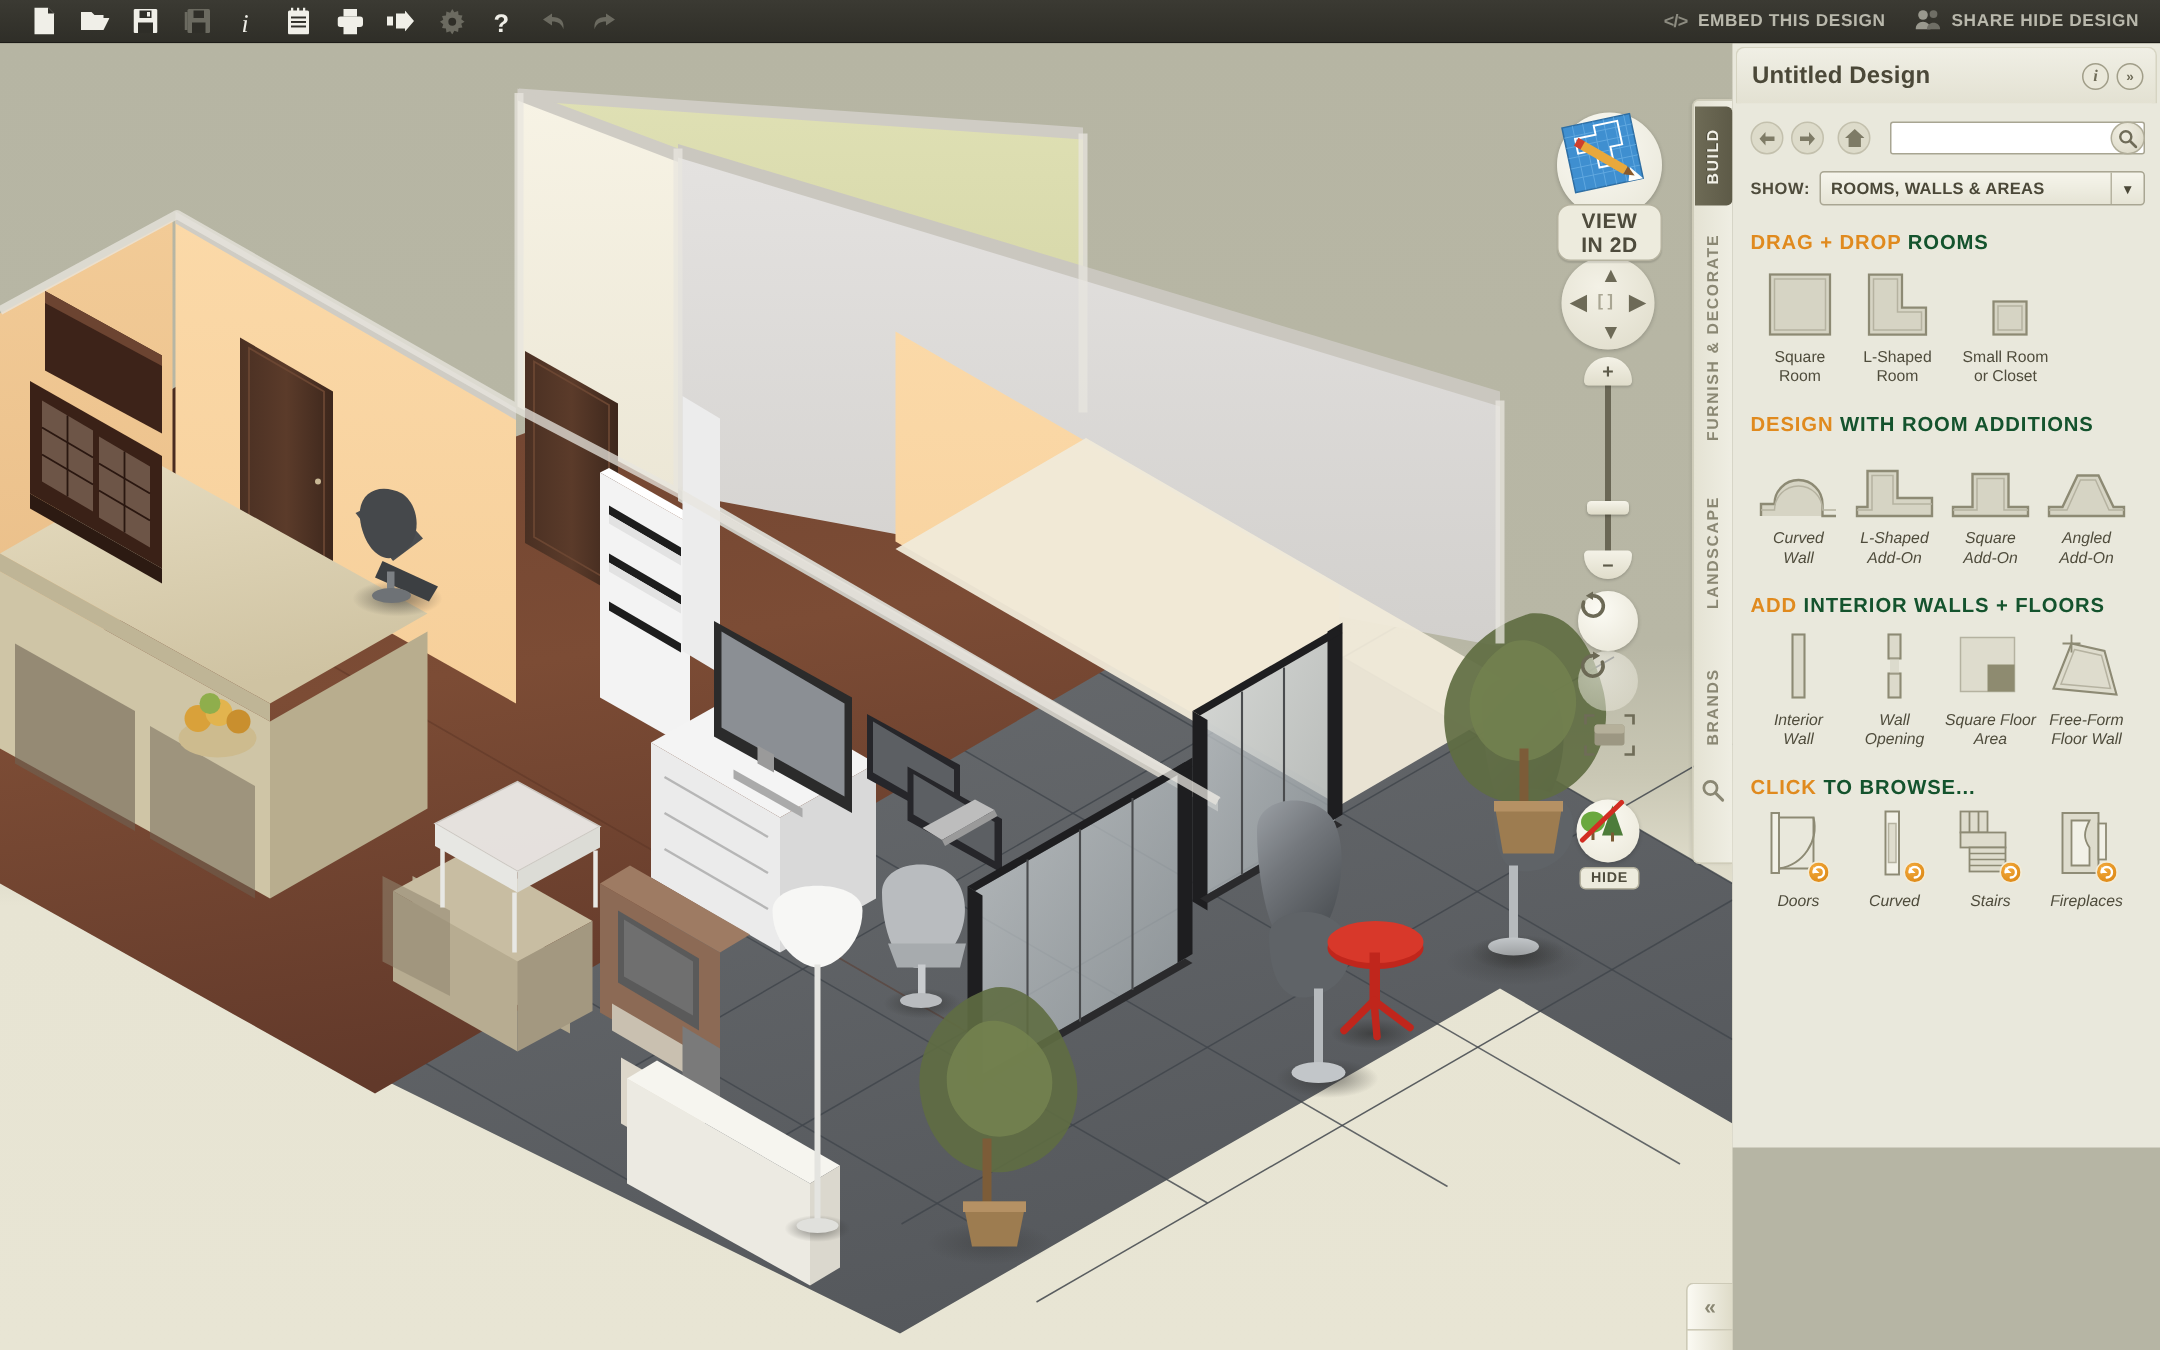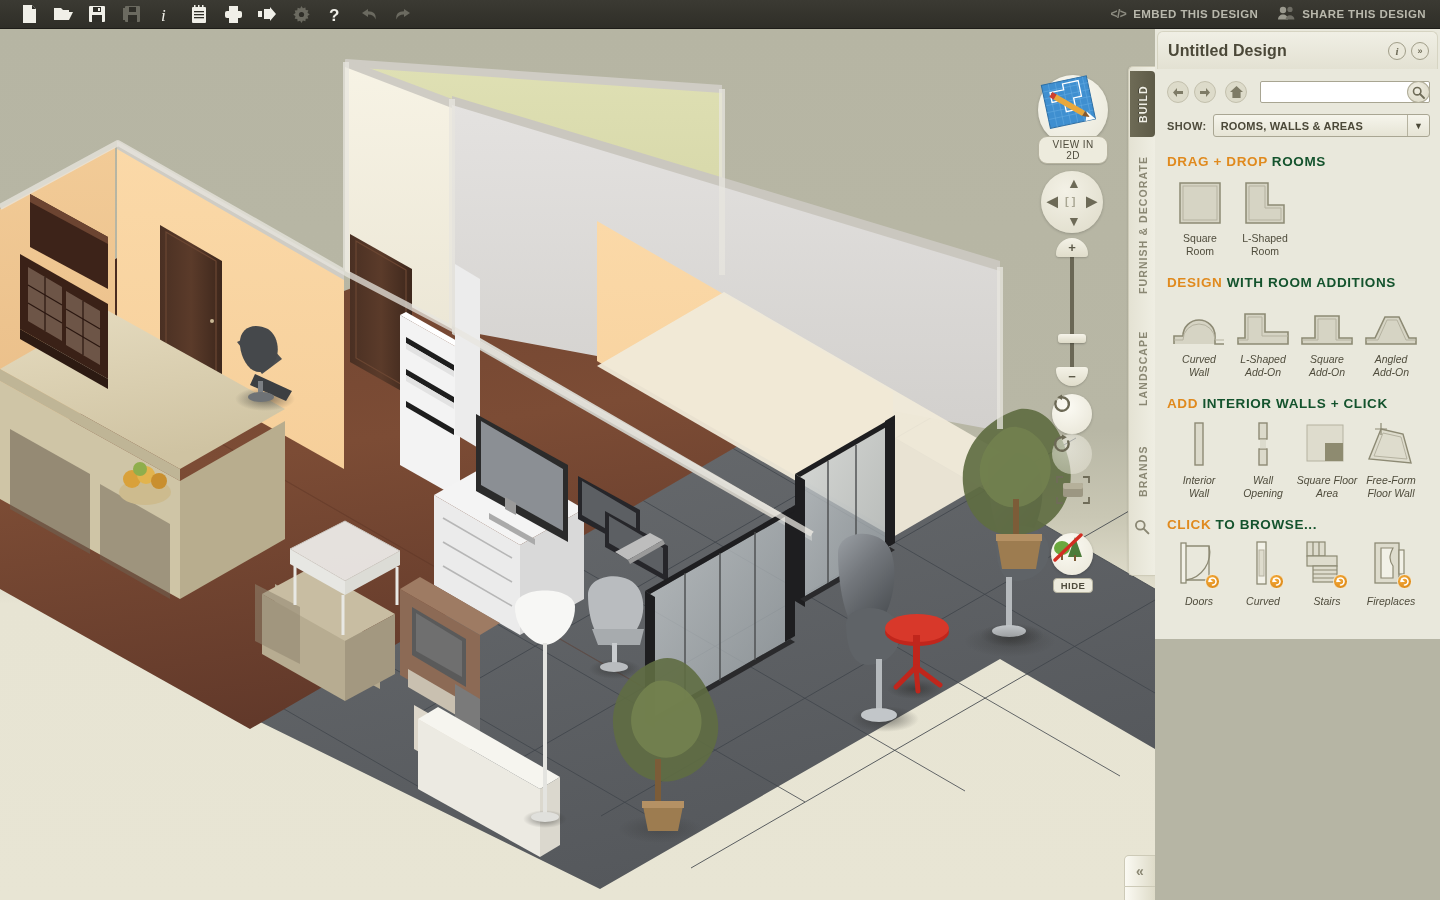--- a/index.html
+++ b/index.html
@@ -65,21 +65,21 @@
   .view2d { position: absolute; left: 1038px; top: 46px; width: 70px; text-align: center; }
   .view2d-disc {
     width: 70px; height: 70px; border-radius: 50%;
     background: radial-gradient(circle at 38% 32%, #fbfaf4, #e7e5d6);
     box-shadow: 0 1px 3px rgba(0,0,0,.22); display:flex; align-items:center; justify-content:center;
     cursor: pointer;
   }
   .view2d-label {
     margin-top: -9px; position: relative; z-index: 3;
     display: inline-block; background: #edebdd; border: 1px solid #b6b3a0;
-    border-radius: 9px; font-size: 10px; font-weight: normal; color: #4e4b3c;
+    border-radius: 9px; font-size: 14px; font-weight: bold; color: #4e4b3c;
     padding: 2px 7px; letter-spacing: .4px; cursor: pointer;
     box-shadow: 0 1px 1px rgba(0,0,0,.12);
   }
   .dpad {
     position: absolute; left: 1041px; top: 142px; width: 62px; height: 62px; border-radius: 50%;
     background: radial-gradient(circle at 40% 33%, #f3f1e6, #dedbc9);
     box-shadow: 0 1px 3px rgba(0,0,0,.2); cursor: pointer;
   }
   .dpad span { position: absolute; color: #6d6a57; font-weight: bold; }
   .zoomslider { position: absolute; left: 1056px; top: 209px; width: 32px; height: 148px; }
@@ -140,21 +140,21 @@
     font-size: 10.5px; font-weight: bold; letter-spacing: 1.1px; color: #8a8773;
     display:flex; align-items:center; justify-content:center; cursor:pointer;
     text-align:center;
   }
   .vtab.active {
     background: linear-gradient(to right,#5d5a47,#6e6b56);
     color:#f2f1e7; border-radius: 4px 0 0 4px; text-shadow: 0 -1px 0 rgba(0,0,0,.35);
   }
 
   
-  .rpanel { position: absolute; left: 1155px; top: 29px; width: 285px; height: 610px; background: #e9e8dc; }
+  .rpanel { position: absolute; left: 1155px; top: 29px; width: 285px; height: 736px; background: #e9e8dc; }
   .rp-titlebar {
     position:relative; height: 38px; margin: 2px 2px 0 2px;
     background: linear-gradient(to bottom,#f0efe5,#e3e1d2);
     border-radius: 6px 6px 0 0; border:1px solid #d6d4c2; border-bottom:none;
     display: flex; align-items: center; padding: 0 8px 0 10px;
   }
   .rp-title { font-size: 16px; font-weight: bold; color: #4b4838; letter-spacing: .1px; }
   .rp-tb-icons { margin-left:auto; display:flex; gap:5px; }
   .circ-ico {
     width: 18px; height: 18px; border-radius: 50%; border: 1.5px solid #a19e89;
@@ -306,21 +306,21 @@
       </div>
       <div class="tb-link">
         <span>
           <svg width="17" height="14" viewBox="0 0 17 14">
               <circle cx="5" cy="4" r="3.2" fill="#9a998e"></circle>
               <path d="M0 13.5c0-3 2.3-5 5-5s5 2 5 5z" fill="#9a998e"></path>
               <circle cx="12" cy="3.4" r="2.6" fill="#6f6e65"></circle>
               <path d="M7.6 13.5c0-2.6 2-4.3 4.4-4.3s4.4 1.7 4.4 4.3z" fill="#6f6e65"></path>
             </svg>
         </span>
-        <span>SHARE THIS DESIGN</span>
+        <span>SHARE HIDE DESIGN</span>
       </div>
     </div>
   </div>
 
   <div class="tabstrip">
     <div class="tabgroup">
       <div class="dtab">MARINA</div>
       <div class="tabplus">+</div>
     </div>
   </div>
@@ -889,20 +889,30 @@
         <div class="item">
           <div class="art">
             <svg width="46" height="48" viewBox="0 0 46 48">
                 <path d="M4 4 H26 V26 H42 V44 H4 Z" fill="#d6d4c4" stroke="#8d8a74" stroke-width="1.5"></path>
                 <path d="M7 7 H23 V29 H39 V41 H7 Z" fill="none" stroke="#b5b2a0" stroke-width="1"></path>
               </svg>
           </div>
           <div class="cap">L-Shaped
 Room</div>
         </div>
+        <div class="item">
+          <div class="art">
+            <svg width="48" height="48" viewBox="0 0 48 48">
+                <rect x="16" y="22" width="22" height="22" fill="#d6d4c4" stroke="#8d8a74" stroke-width="1.5"></rect>
+                <rect x="19" y="25" width="16" height="16" fill="#d6d4c4" stroke="#b5b2a0" stroke-width="1"></rect>
+              </svg>
+          </div>
+          <div class="cap">Small Room
+or Closet</div>
+        </div>
       </div>
     </div>
 
     <div class="section">
       <div class="sec-title">
         <span class="hl">DESIGN</span><span class="rest"> WITH ROOM ADDITIONS</span>
       </div>
       <div class="items four">
         <div class="item">
           <div class="art">
@@ -942,21 +952,21 @@
               </svg>
           </div>
           <div class="cap">Angled
 Add-On</div>
         </div>
       </div>
     </div>
 
     <div class="section">
       <div class="sec-title">
-        <span class="hl">ADD</span><span class="rest"> INTERIOR WALLS + CLICK</span>
+        <span class="hl">ADD</span><span class="rest"> INTERIOR WALLS + FLOORS</span>
       </div>
       <div class="items four">
         <div class="item">
           <div class="art">
             <svg width="40" height="48" viewBox="0 0 40 48">
                 <rect x="16" y="2" width="8" height="42" fill="#dcdacb" stroke="#8d8a74" stroke-width="1.4"></rect>
               </svg>
           </div>
           <div class="cap">Interior
 Wall</div>

